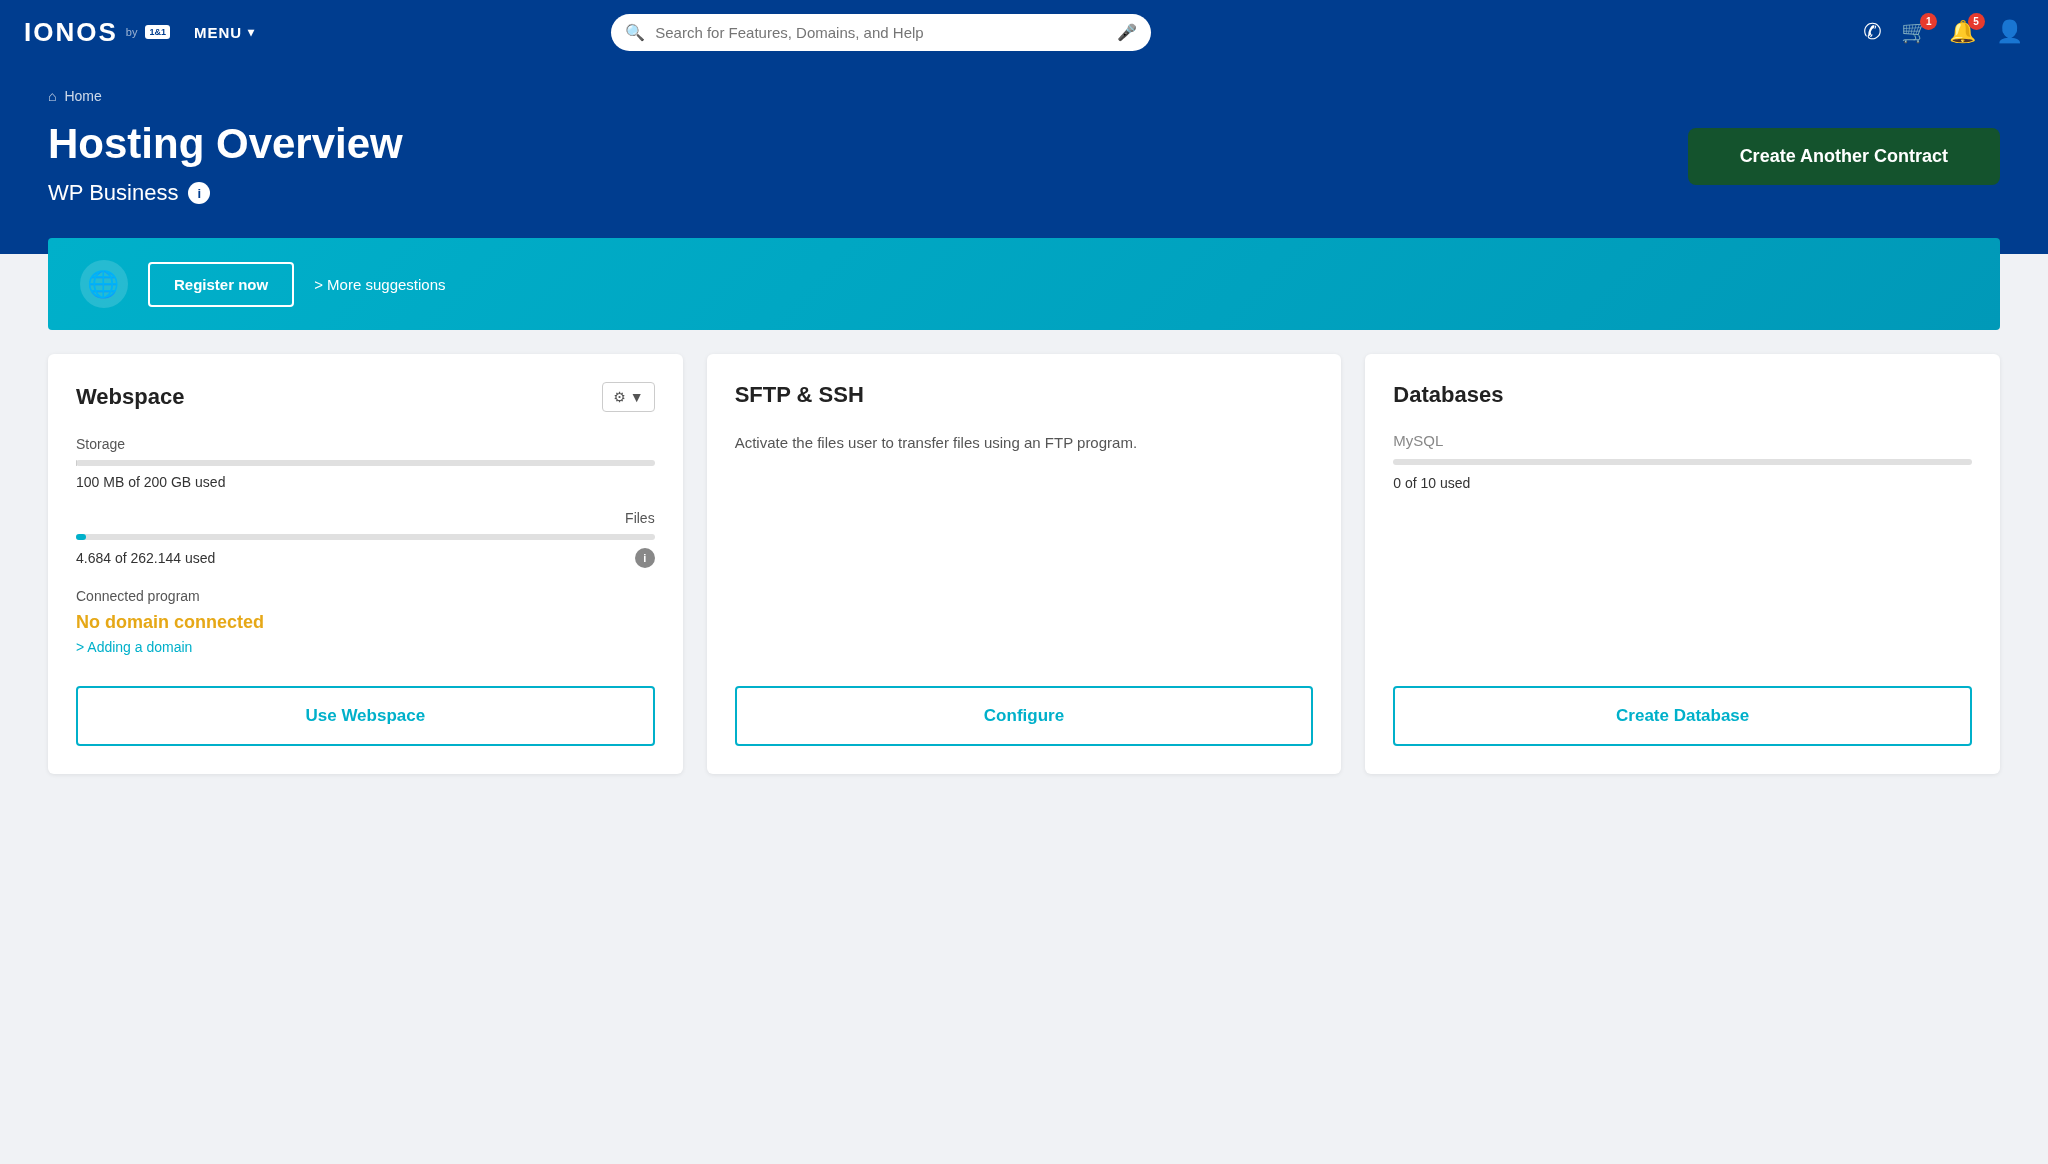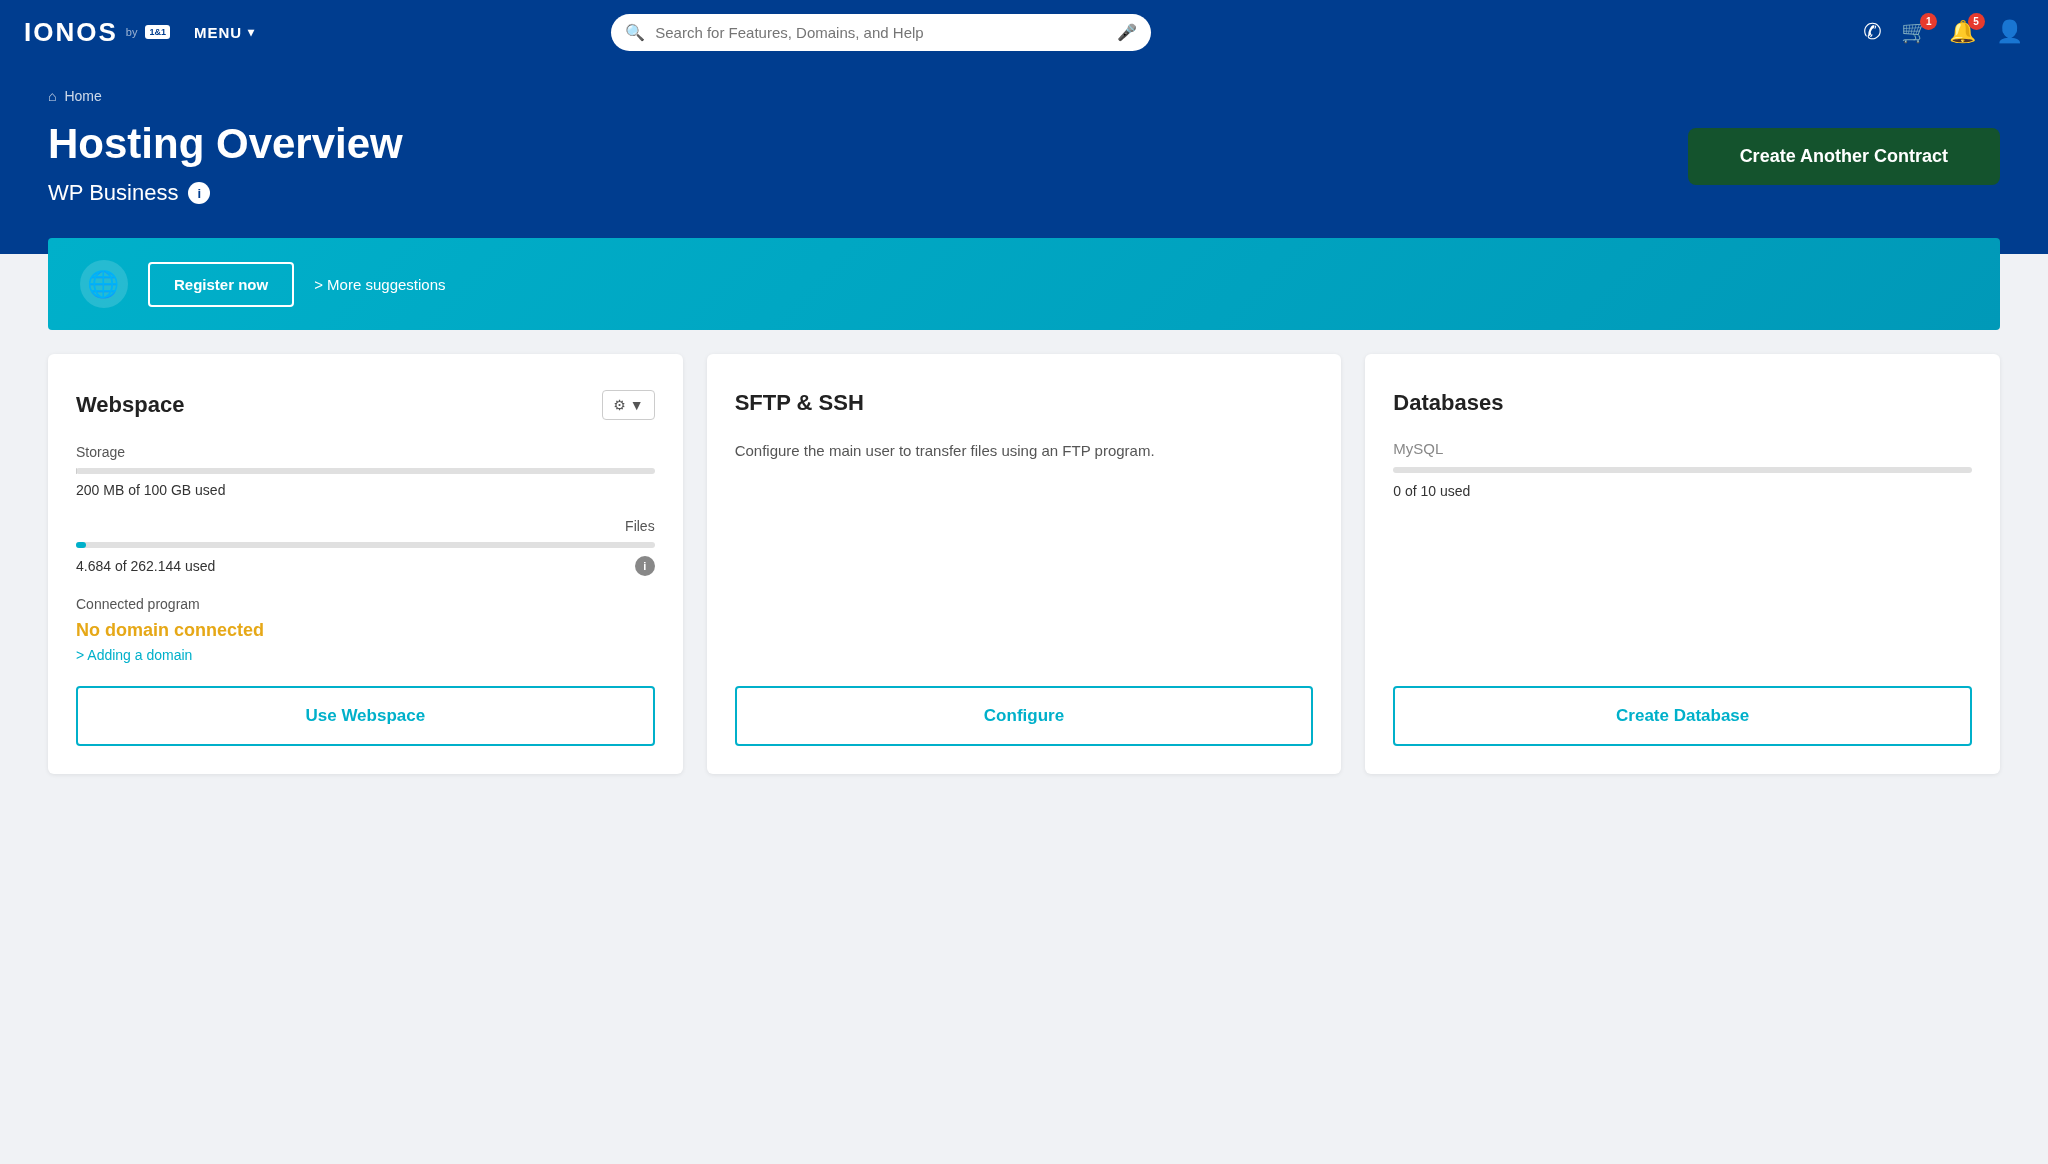--- a/index.html
+++ b/index.html
@@ -228,21 +228,21 @@
     .cards-section {
       padding: 0 48px 48px 48px;
       display: grid;
       grid-template-columns: 1fr 1fr 1fr;
       gap: 24px;
       margin-top: 8px;
     }
     .card {
       background: white;
       border-radius: 6px;
-      padding: 36px 28px 28px 28px;
+      padding: 28px 28px 28px 28px;
       display: flex;
       flex-direction: column;
       min-height: 420px;
       box-shadow: 0 1px 4px rgba(0,0,0,0.08);
     }
     .card-header {
       display: flex;
       align-items: center;
       justify-content: space-between;
       margin-bottom: 24px;
@@ -468,21 +468,21 @@
       <button class="card-gear-btn">
         <span>⚙</span>
         <span>▼</span>
       </button>
     </div>
 
     <div class="storage-label">Storage</div>
     <div class="progress-bar-wrap">
       <div class="progress-bar-fill" style="width: 0.1%"></div>
     </div>
-    <div class="storage-used">200 MB of 100 GB used</div>
+    <div class="storage-used">100 MB of 200 GB used</div>
 
     <div class="files-label">Files</div>
     <div class="files-progress-wrap">
       <div class="files-progress-fill" style="width: 1.8%"></div>
     </div>
     <div class="files-used-row">
       <span class="files-used">4.684 of 262.144 used</span>
       <span class="files-info-icon">i</span>
     </div>
 
@@ -492,21 +492,21 @@
 
     <div class="card-footer">
       <button class="card-action-btn">Use Webspace</button>
     </div>
   </div>
 
   <div class="card">
     <div class="card-header">
       <span class="card-title">SFTP &amp; SSH</span>
     </div>
-    <p class="sftp-desc">Configure the main user to transfer files using an FTP program.</p>
+    <p class="sftp-desc">Activate the files user to transfer files using an FTP program.</p>
     <div class="card-footer">
       <button class="card-action-btn">Configure</button>
     </div>
   </div>
 
   <div class="card">
     <div class="card-header">
       <span class="card-title">Databases</span>
     </div>
     <div class="db-type-label">MySQL</div>

